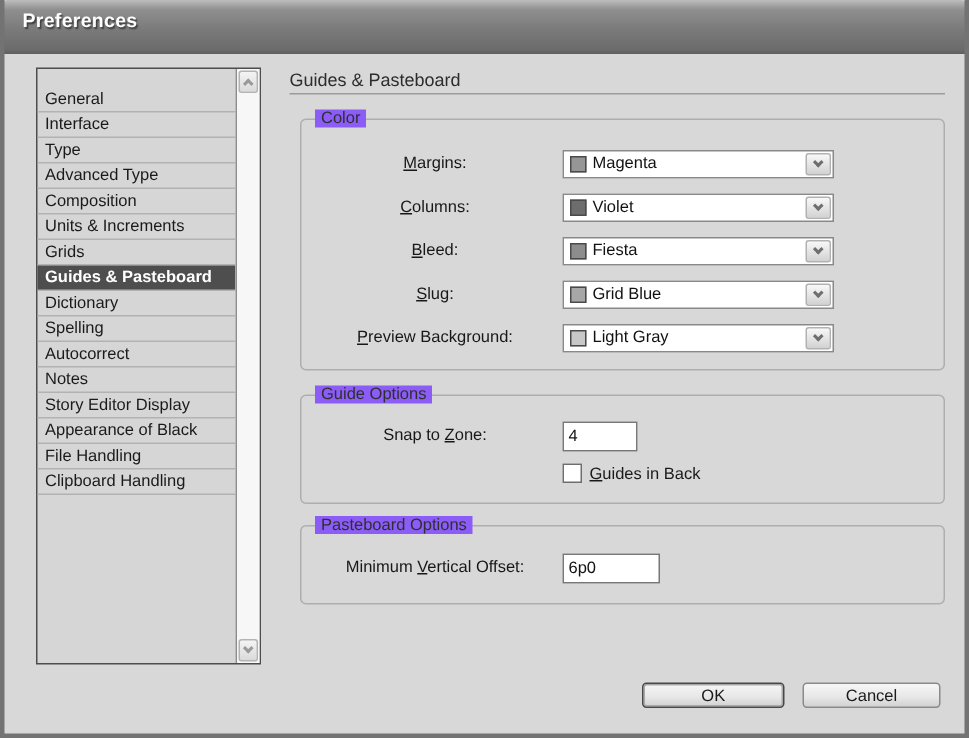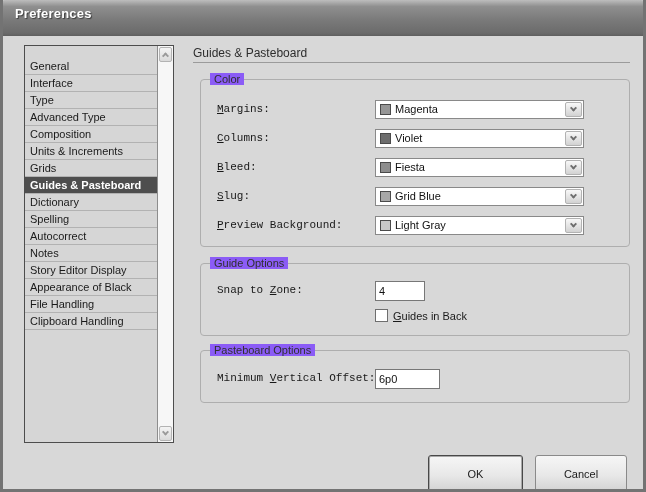--- a/index.html
+++ b/index.html
@@ -39,37 +39,37 @@
   .pane-rule { position: absolute; left: 193px; top: 62px; width: 437px; height: 1px; background: #9b9b9b; }
 
   .groupbox { position: absolute; border: 1px solid #aeaeae; border-radius: 4px; }
   .groupbox .legend { position: absolute; top: -7px; left: 9px; background: #8b5cf6; padding: 0 4px; color: #2f2f2f; }
 
   .gb-color { left: 200px; top: 79px; width: 430px; height: 168px; }
   .gb-guide { left: 200px; top: 263px; width: 430px; height: 73px; }
   .gb-paste { left: 200px; top: 350px; width: 430px; height: 53px; }
 
   .row { position: absolute; left: 0; width: 100%; height: 20px; }
-  .rlabel { position: absolute; left: 16px; top: 0; width: 170px; text-align: left; line-height: 19px; color: #181818; white-space: nowrap; font-family: Liberation Mono, monospace; }
+  .rlabel { position: absolute; left: 4px; top: 0; width: 170px; text-align: center; line-height: 19px; color: #181818; white-space: nowrap; }
   .mn { text-decoration: underline; }
 
-  .combo { position: absolute; left: 174px; top: 0; width: 209px; height: 19px; background: #ffffff; border: 1px solid #898989; }
+  .combo { position: absolute; left: 174px; top: 0; width: 181px; height: 19px; background: #ffffff; border: 1px solid #898989; }
   .swatch { position: absolute; left: 4px; top: 3px; width: 11px; height: 11px; border: 1px solid #4a4a4a; background: #999999; }
   .cval { position: absolute; left: 19px; top: 0; line-height: 17px; color: #111111; }
   .cbtn { position: absolute; right: 1px; top: 1px; bottom: 1px; width: 17px; background: linear-gradient(#f8f8f8, #d2d2d2); border: 1px solid #b2b2b2; border-radius: 2px; display: flex; align-items: center; justify-content: center; }
   .cbtn .chev { border-color: #6e6e6e; }
 
   .txt { position: absolute; left: 174px; top: 0; height: 20px; border: 1px solid #777777; background: #ffffff; font-family: "Liberation Sans", sans-serif; font-size: 11px; color: #111111; padding: 0 3px; }
 
   .cbrow { position: absolute; left: 174px; height: 14px; }
   .checkbox { position: absolute; left: 0; top: 0; width: 13px; height: 13px; background: #ffffff; border: 1px solid #6e6e6e; }
   .cblabel { position: absolute; left: 18px; top: 0; line-height: 14px; white-space: nowrap; }
 
   .btn {
-    position: absolute; top: 455px; height: 37px; font-family: "Liberation Sans", sans-serif; font-size: 11px; color: #1a1a1a;
+    position: absolute; top: 455px; height: 17px; font-family: "Liberation Sans", sans-serif; font-size: 11px; color: #1a1a1a;
     background: linear-gradient(#f6f6f6 0%, #e8e8e8 55%, #d2d2d2 100%);
     border: 1px solid #8a8a8a; border-radius: 3px; cursor: default;
   }
   .btn.default { border: 1px solid #484848; box-shadow: inset 0 0 0 1px #a8a8a8; }
   .btn-ok { left: 428px; width: 95px; }
   .btn-cancel { left: 535px; width: 92px; }
 </style>
 </head>
 <body>
 

